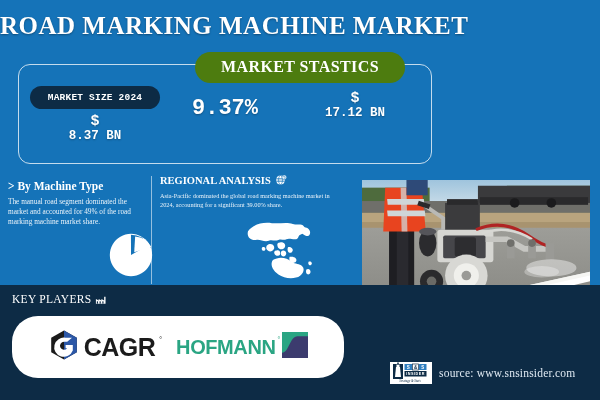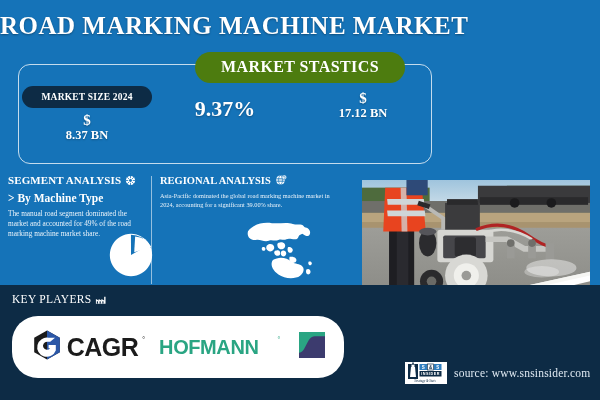--- a/index.html
+++ b/index.html
@@ -51,22 +51,23 @@
     z-index: 4;
     white-space: nowrap;
   }
   .stat-cols {
     position: absolute;
     left: 18px; top: 86px;
     width: 414px; height: 80px;
     display: flex;
     justify-content: space-between;
     align-items: flex-start;
-    padding: 0 4px;
+    padding: 0 12px;
     z-index: 3;
+    font-family: Liberation Mono, monospace;
   }
   .stat-col {
     display: flex;
     flex-direction: column;
     align-items: center;
     width: 130px;
   }
   .stat-pill {
     background: #0d2b45;
     color: #ffffff;
@@ -197,40 +198,39 @@
     font-family: "Liberation Sans", sans-serif;
     font-weight: bold;
     font-size: 25px;
     letter-spacing: -0.5px;
     color: #1b1b1b;
   }
   .graco-sup {
     font-size: 7px; color: #1b1b1b; align-self: flex-start; margin-top: 6px;
   }
   .hofmann {
-    display: flex; align-items: center; gap: 19px;
+    display: flex; align-items: center; gap: 2px;
   }
   .hof-word {
     font-family: "Liberation Sans", sans-serif;
     font-weight: bold;
     font-size: 20px;
     letter-spacing: -0.4px;
     color: #2aa583;
   }
   .hof-sup { font-size: 7px; color: #2aa583; align-self: flex-start; margin-top: 3px; }
 
   
   .source-row {
     position: absolute;
     left: 390px; top: 362px;
     display: flex;
     align-items: center;
     gap: 7px;
     z-index: 6;
-    margin-left: 15px;
   }
   .source-text {
     color: #dfe9f2;
     font-size: 11.5px;
     font-family: "Liberation Serif", serif;
     letter-spacing: .2px;
   }
   .sns-logo {
     width: 42px; height: 22px;
     display: block;
@@ -270,30 +270,20 @@
       </div>
     </div>
 
   </div>
 
   <div class="divider-v"></div>
 
   <div class="mid">
 
     <div class="segment-block">
-      <div class="sec-head">
-        <span>SEGMENT ANALYSIS</span>
-        <span class="icon-inline">
-          <svg width="11" height="11" viewBox="0 0 24 24">
-            <circle cx="12" cy="12" r="10" fill="#ffffff"></circle>
-            <circle cx="12" cy="12" r="3.1" fill="#1573b8"></circle>
-            <path d="M12 2 L12 7 M12 17 L12 22 M2 12 L7 12 M17 12 L22 12 M5 5 L8.6 8.6 M15.4 15.4 L19 19 M19 5 L15.4 8.6 M8.6 15.4 L5 19" stroke="#1573b8" stroke-width="1.7" fill="none"></path>
-          </svg>
-        </span>
-      </div>
       <div class="sub-head">&gt; By Machine Type</div>
       <div class="body-text">The manual road segment dominated the market and accounted for 49% of the road marking machine market share.</div>
     </div>
 
     <div class="regional-block">
       <div class="sec-head">
         <span>REGIONAL ANALYSIS</span>
         <span class="icon-inline">
           <svg width="12" height="12" viewBox="0 0 24 24">
             <circle cx="11" cy="12" r="9" fill="#ffffff"></circle>

